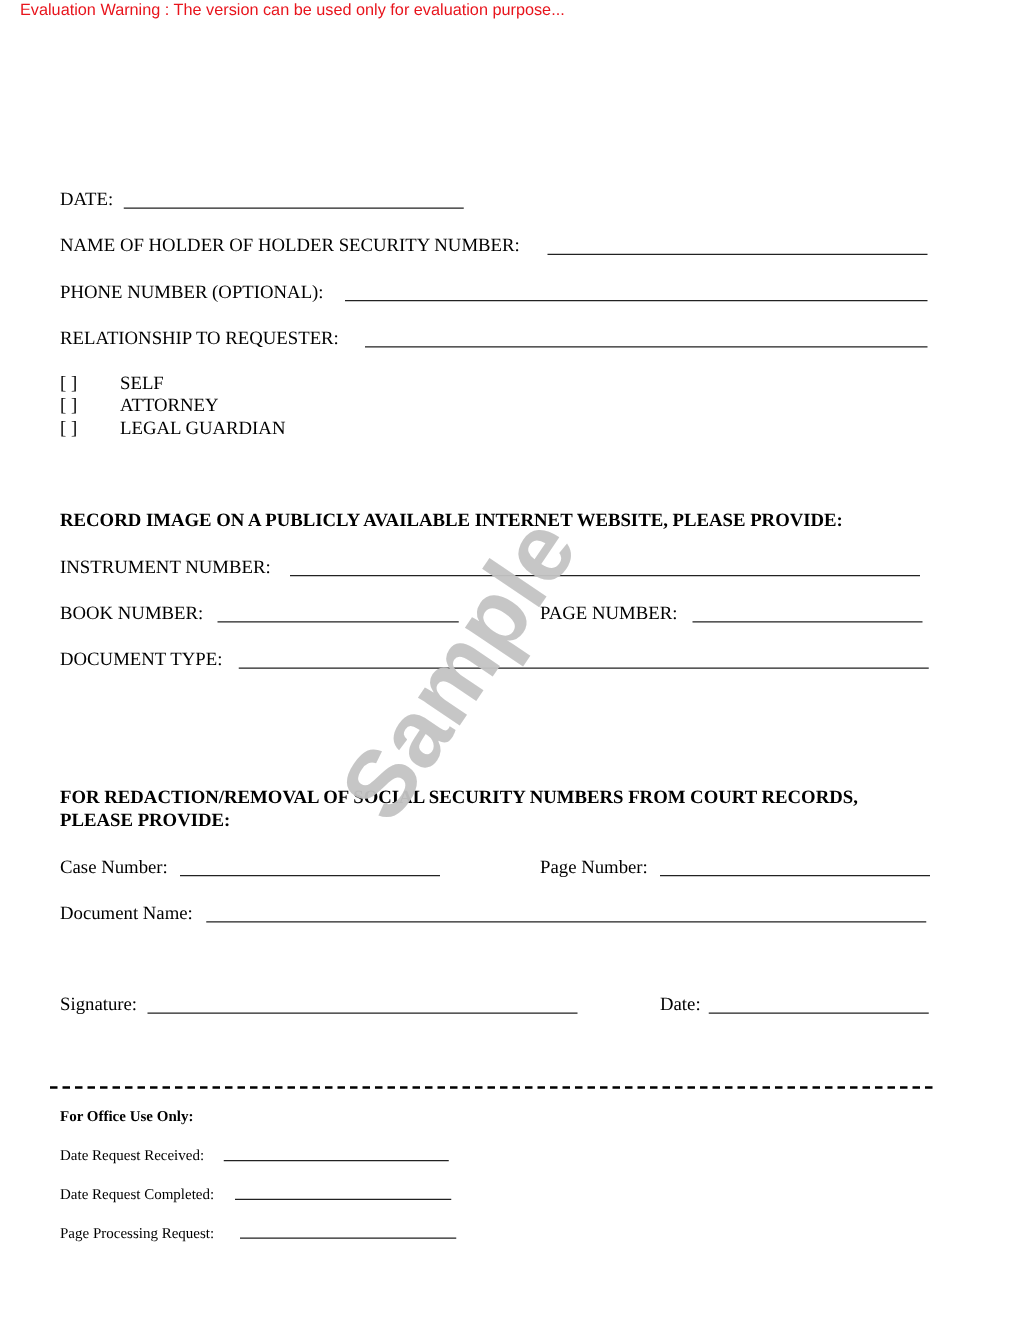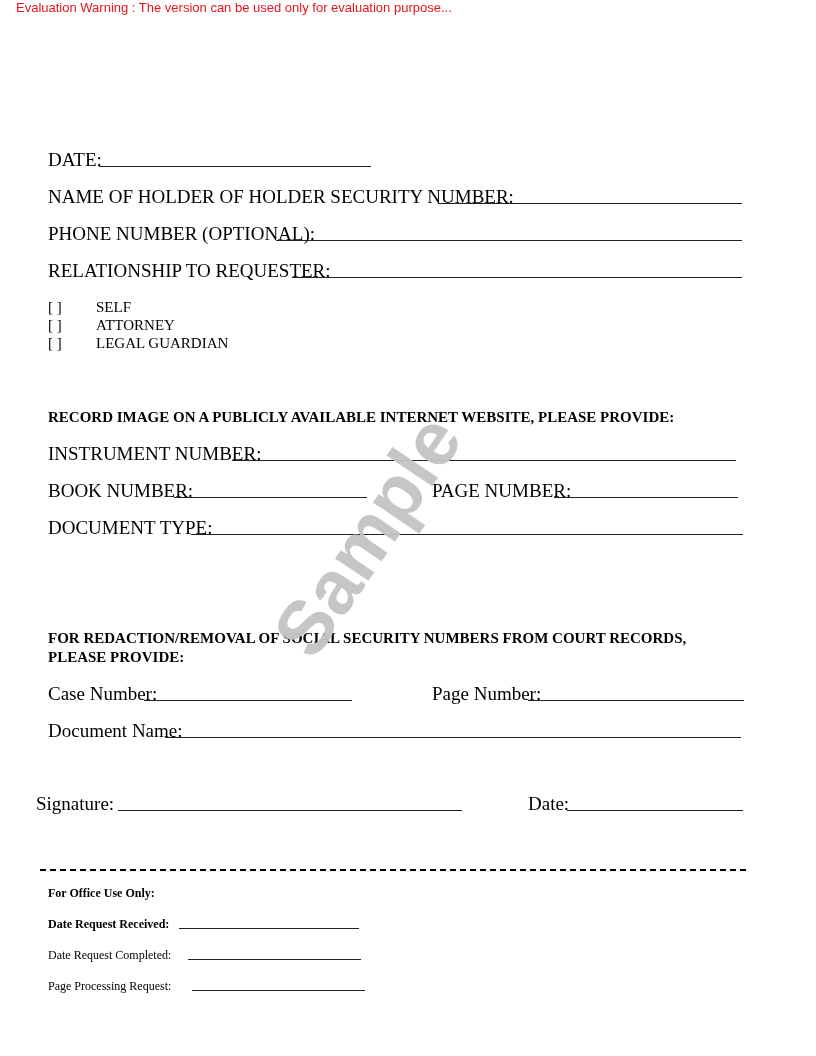--- a/index.html
+++ b/index.html
@@ -10,21 +10,21 @@
     }
     .eval-warning {
       position: absolute; left: 16px; top: 0px;
       font-family: "Liberation Sans", "DejaVu Sans", sans-serif;
       font-size: 13px; color: #e8141c; white-space: nowrap;
     }
     .title {
       position: absolute; left: 0; width: 792px; top: 96px; text-align: center;
       font-weight: bold; font-size: 15px; text-decoration: underline; letter-spacing: 0.1px;
     }
-    .row { position: absolute; font-size: 19px; white-space: nowrap; line-height: 18px; }
+    .row { position: absolute; font-size: 15px; white-space: nowrap; line-height: 18px; }
     .line { position: absolute; border-bottom: 1px solid #222; height: 0; }
     .heading { position: absolute; font-weight: bold; font-size: 15px; line-height: 18px; white-space: nowrap; }
     .cb { position: absolute; font-size: 15px; line-height: 18px; white-space: nowrap; }
     .cb .br { position: absolute; left: 0; }
     .cb .lbl { position: absolute; left: 48px; }
     .small { font-size: 12px; }
     .dash {
       position: absolute; left: 40px; top: 869px; width: 706px; height: 0;
       border-top: 2px dashed #000;
     }
@@ -87,30 +87,30 @@
   <div class="heading" style="left:48px; top:648px;">PLEASE PROVIDE:</div>
 
   <div class="row" style="left:48px; top:685px;">Case Number:</div>
   <div class="line" style="left:144px; top:700px; width:208px;"></div>
   <div class="row" style="left:432px; top:685px;">Page Number:</div>
   <div class="line" style="left:528px; top:700px; width:216px;"></div>
 
   <div class="row" style="left:48px; top:722px;">Document Name:</div>
   <div class="line" style="left:165px; top:737px; width:576px;"></div>
 
-  <div class="row" style="left:36px; top:795px;">Signature:</div>
+  <div class="row" style="left:48px; top:795px;">Signature:</div>
   <div class="line" style="left:118px; top:810px; width:344px;"></div>
   <div class="row" style="left:528px; top:795px;">Date:</div>
   <div class="line" style="left:567px; top:810px; width:176px;"></div>
 
   <div class="dash"></div>
 
   <div class="heading small" style="left:48px; top:884px;">For Office Use Only:</div>
 
-  <div class="row small" style="left:48px; top:915px;font-weight:bold;">Date Request Received:</div>
+  <div class="row small" style="left:48px; top:915px;">Date Request Received:</div>
   <div class="line" style="left:179px; top:928px; width:180px;"></div>
 
   <div class="row small" style="left:48px; top:946px;">Date Request Completed:</div>
   <div class="line" style="left:188px; top:959px; width:173px;"></div>
 
   <div class="row small" style="left:48px; top:977px;">Page Processing Request:</div>
   <div class="line" style="left:192px; top:990px; width:173px;"></div>
 
   <div class="watermark">Sample</div>
 </div>

